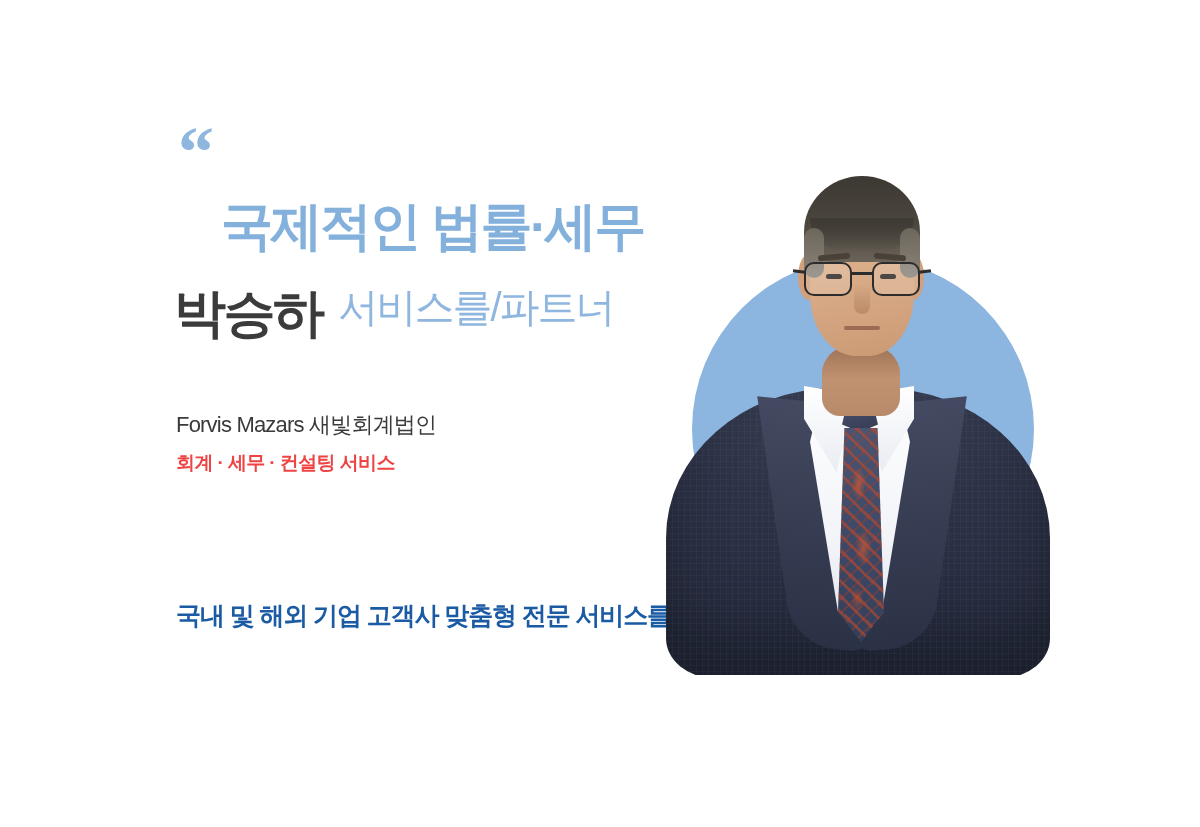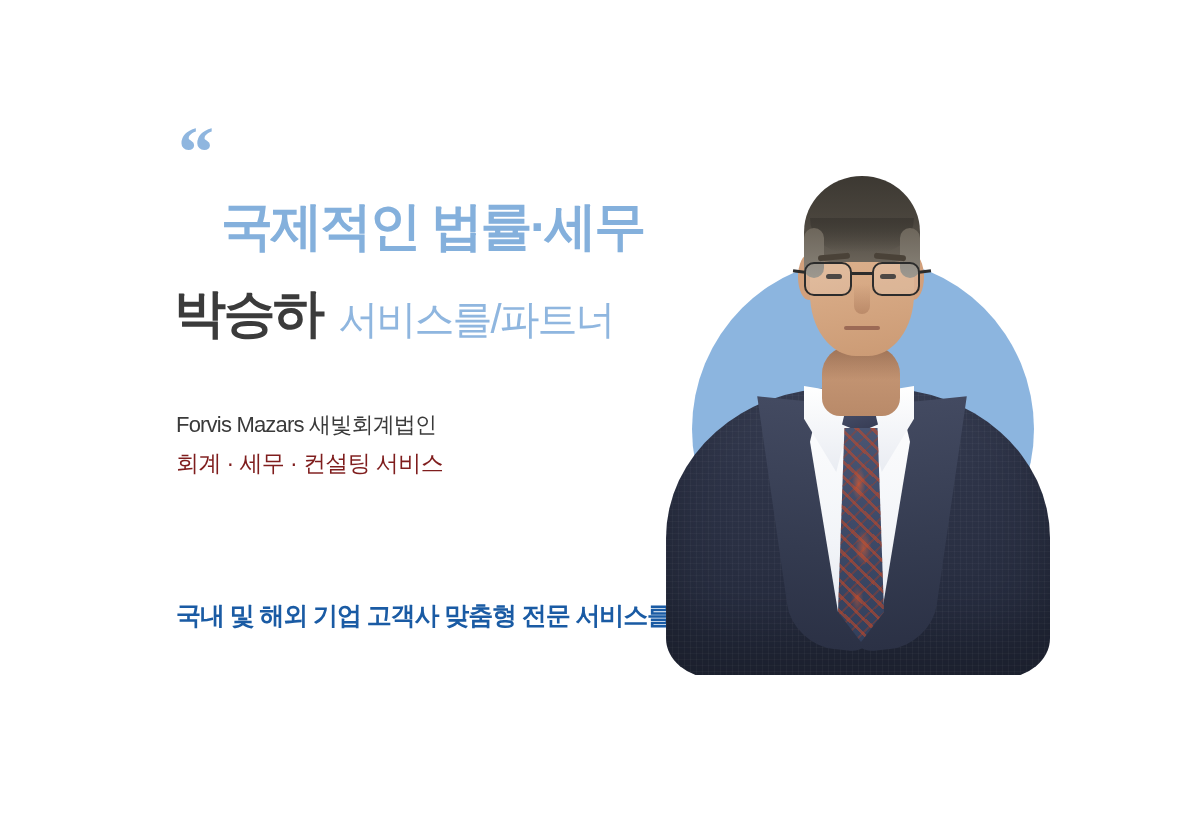--- a/index.html
+++ b/index.html
@@ -43,21 +43,21 @@
     letter-spacing:-2.5px;
     white-space:nowrap;
     margin-left:47px;
   }
 
   .name-row {
     position:absolute;
     left:174px;
     top:284px;
     display:flex;
-    align-items:flex-end;
+    align-items:flex-start;
     gap:16px;
     white-space:nowrap;
   }
   .name {
     font-size:52px;
     line-height:58px;
     font-weight:800;
     color:#3B3B3B;
     letter-spacing:-2.5px;
   }
@@ -77,24 +77,24 @@
     line-height:32px;
     font-weight:500;
     color:#3A3A3A;
     letter-spacing:-0.8px;
     white-space:nowrap;
   }
   .services {
     position:absolute;
     left:176px;
     top:448px;
-    font-size:23px;
+    font-size:19px;
     line-height:30px;
-    font-weight:400;
-    color:#7f1d1d;
+    font-weight:700;
+    color:#ef4444;
     letter-spacing:-0.6px;
     white-space:nowrap;
   }
 
   .desc {
     position:absolute;
     left:176px;
     top:598px;
     font-size:25px;
     line-height:34px;

